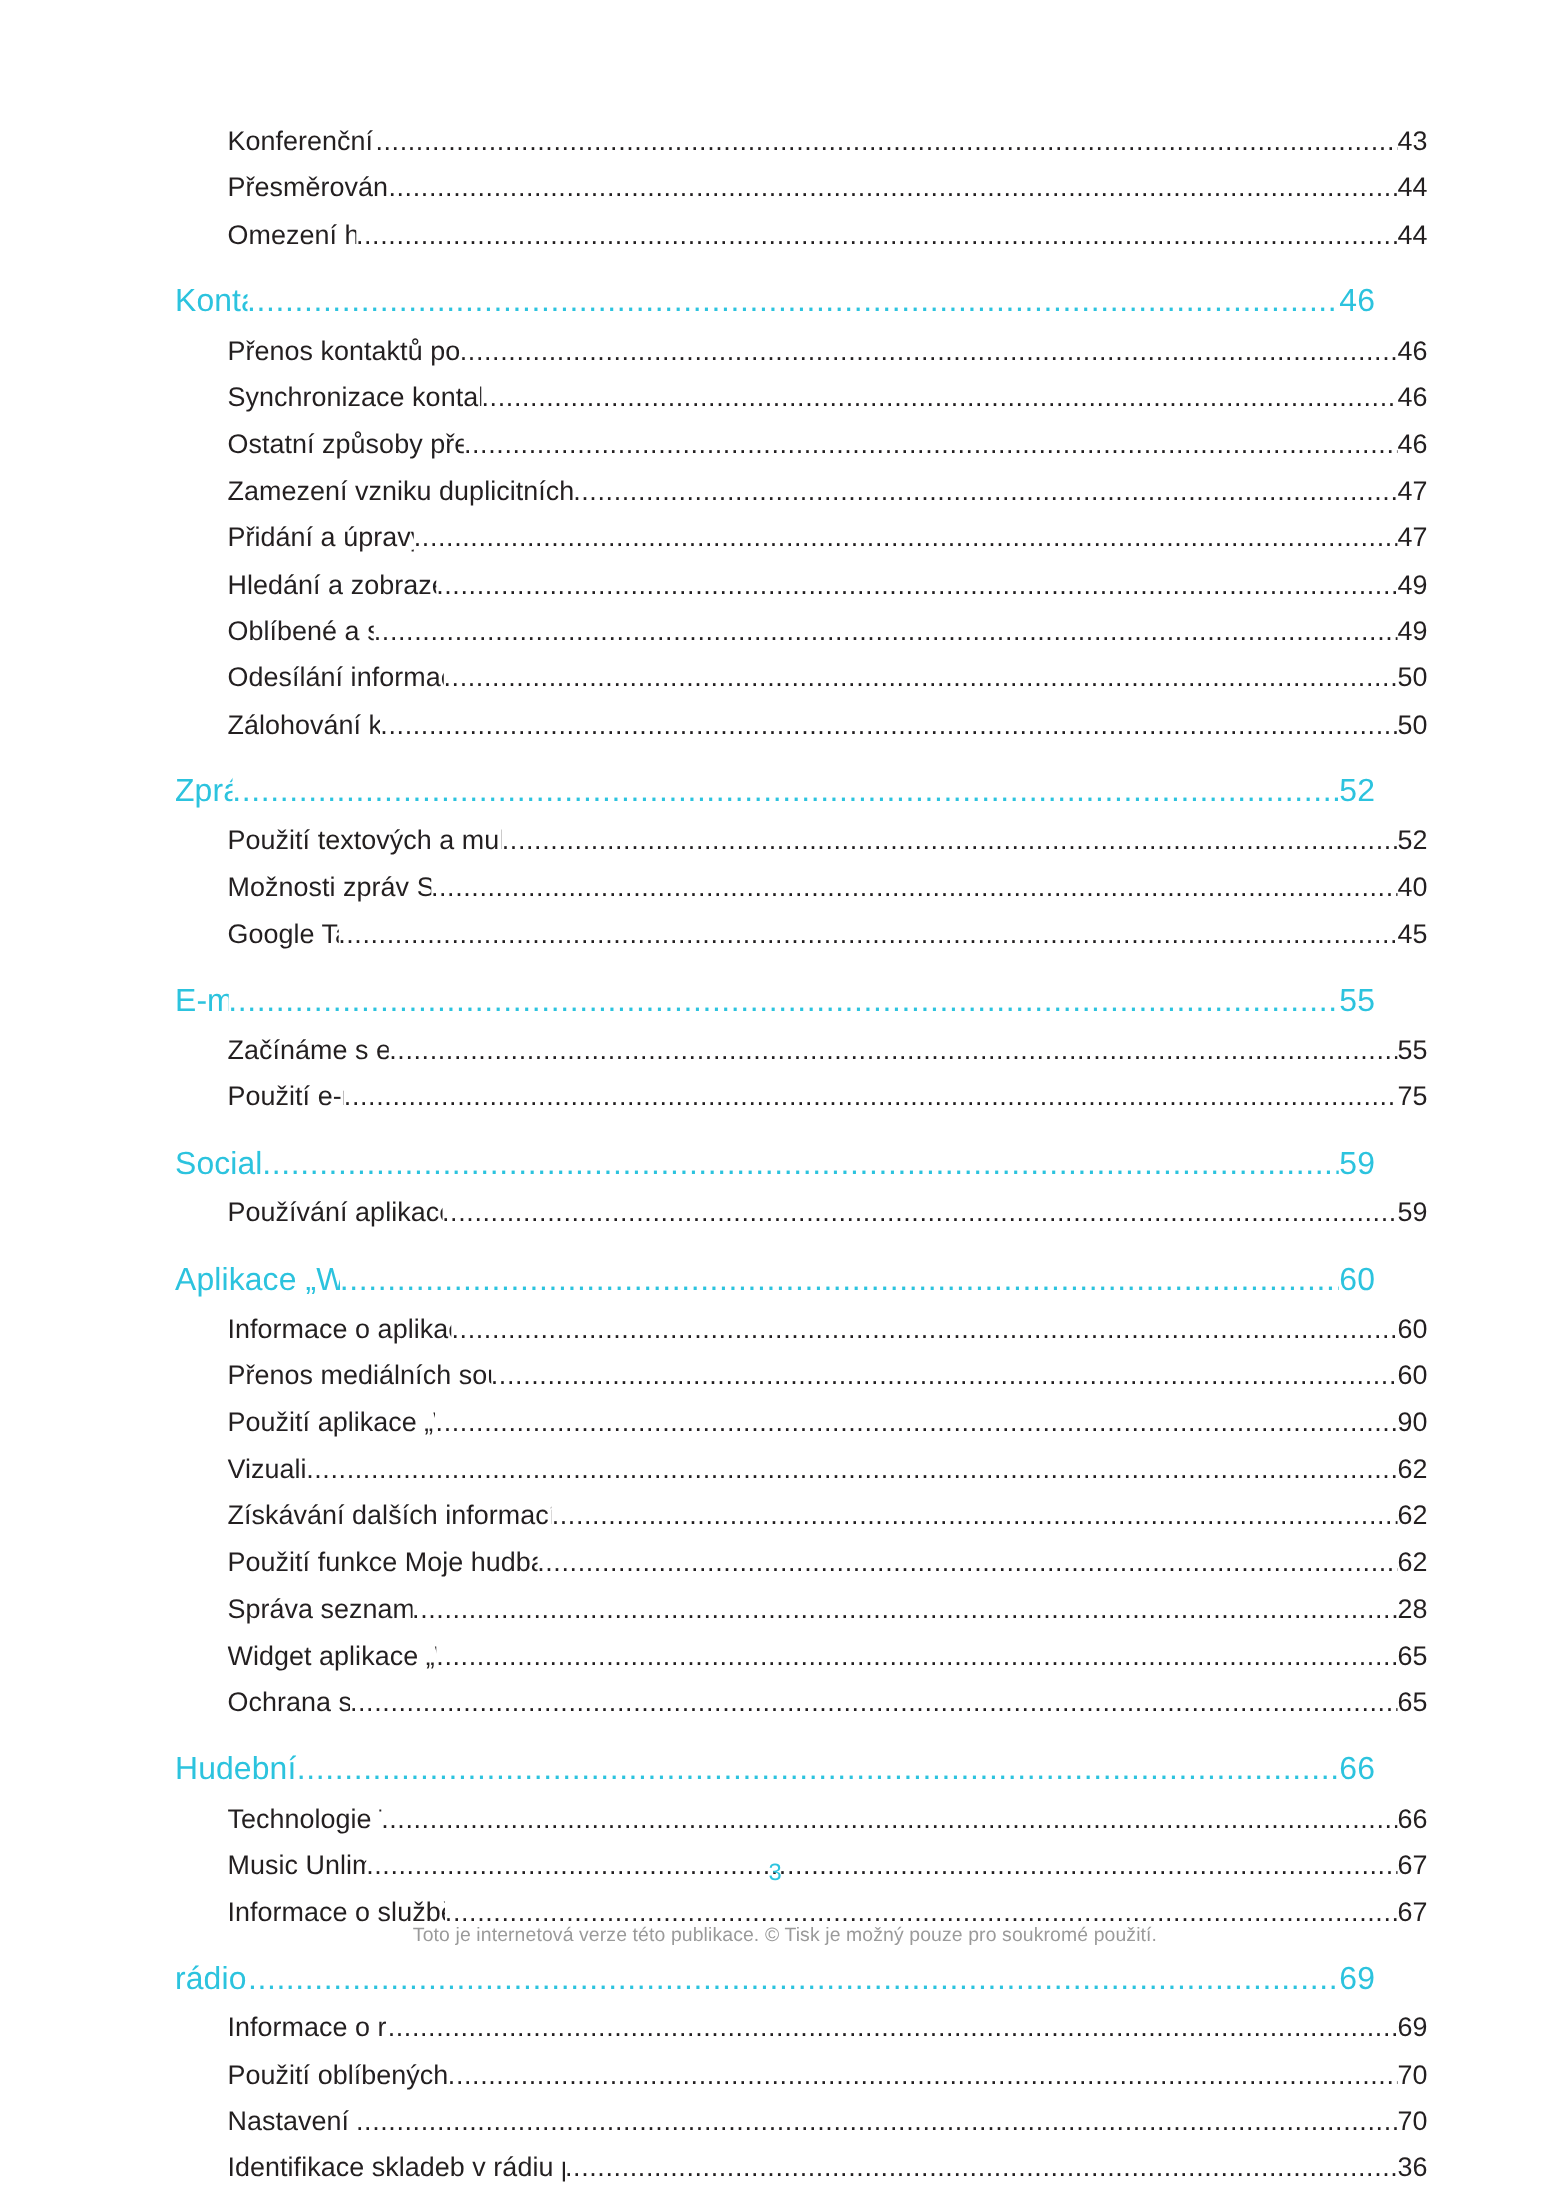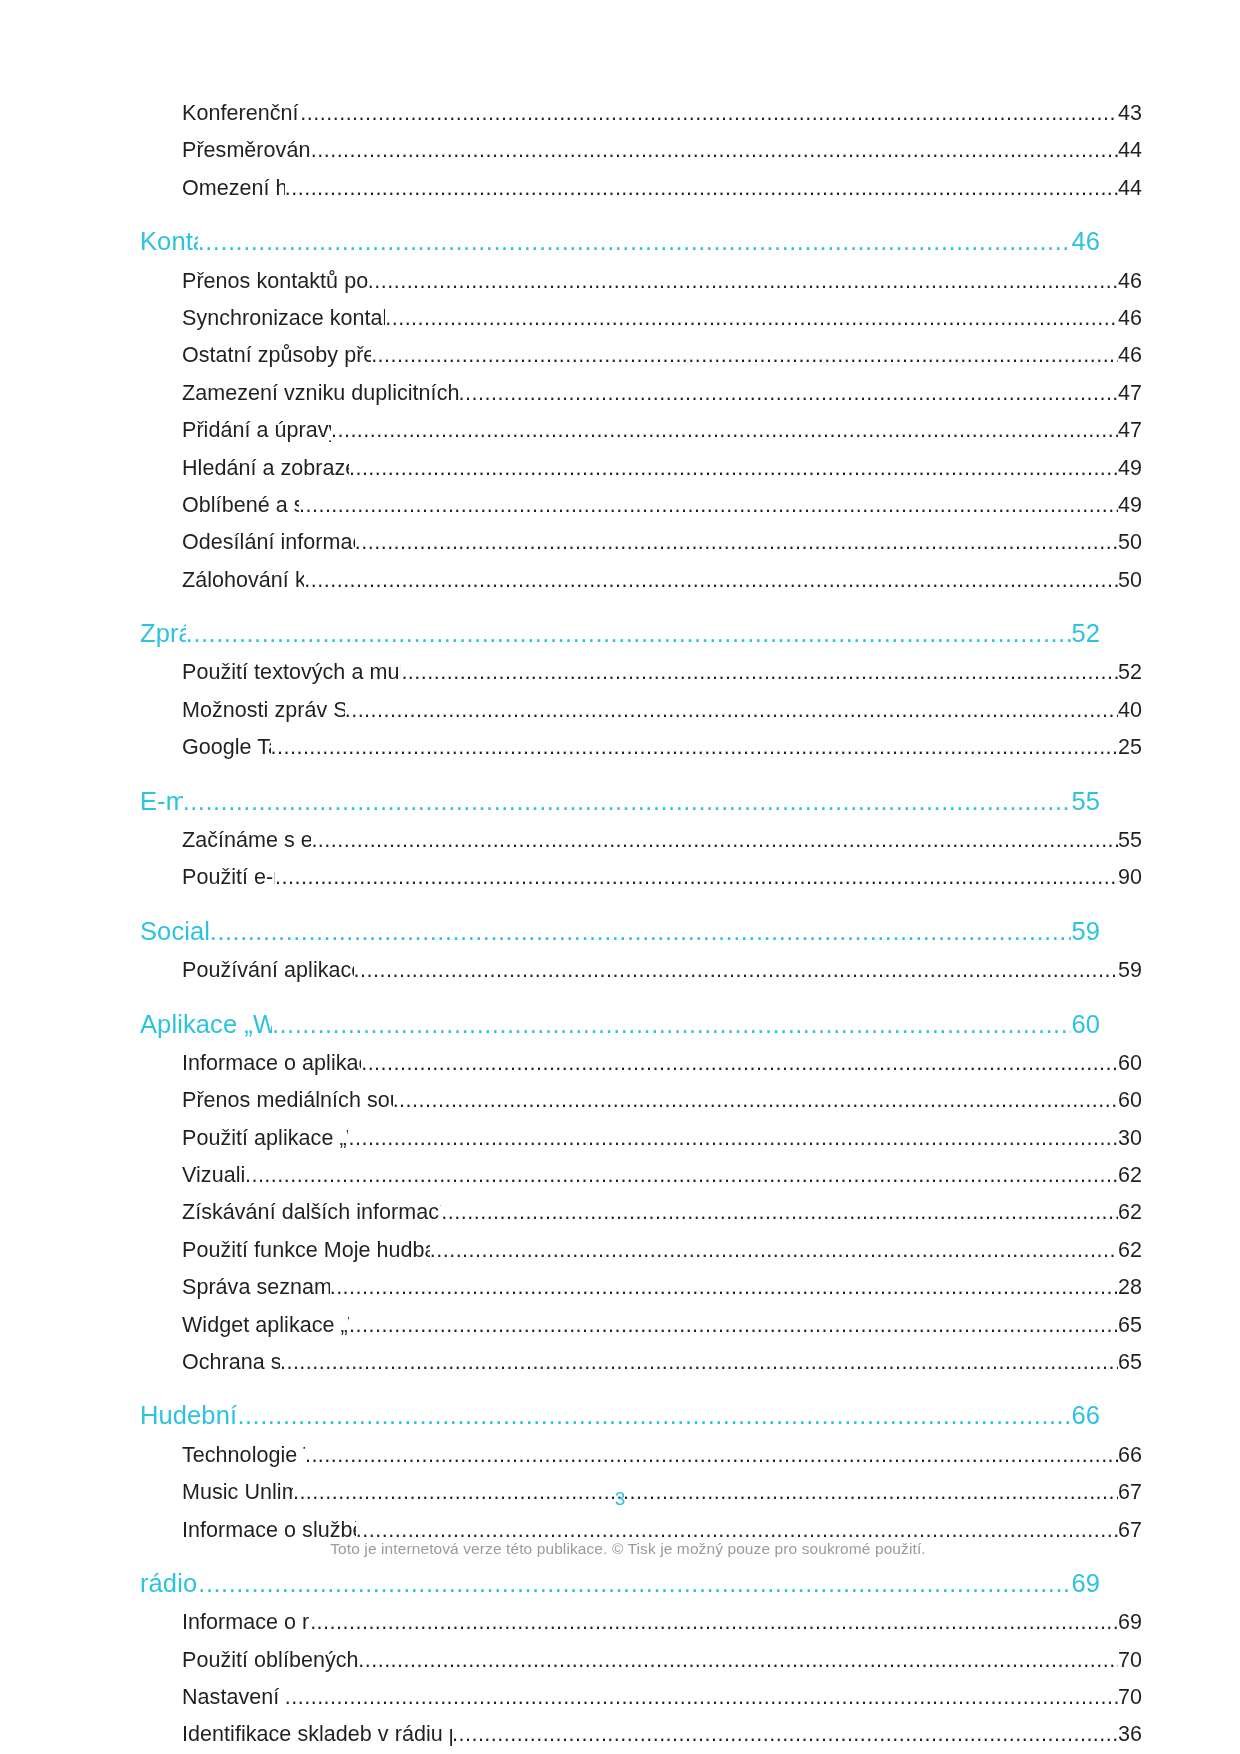--- a/index.html
+++ b/index.html
@@ -172,66 +172,66 @@
         <span class="page-num">52</span>
       </div>
       <div class="entry level2">
         <span class="label">Možnosti zpráv SMS a MMS</span>
         <span class="dots">........................................................................................................................................................................................................</span>
         <span class="page-num">40</span>
       </div>
       <div class="entry level2">
         <span class="label">Google Talk™</span>
         <span class="dots">........................................................................................................................................................................................................</span>
-        <span class="page-num">25</span>
+        <span class="page-num">45</span>
       </div>
       <div class="entry level1">
         <span class="label">E-mail</span>
         <span class="dots">........................................................................................................................................................................................................</span>
         <span class="page-num">55</span>
       </div>
       <div class="entry level2">
         <span class="label">Začínáme s e-mailem</span>
         <span class="dots">........................................................................................................................................................................................................</span>
         <span class="page-num">55</span>
       </div>
       <div class="entry level2">
         <span class="label">Použití e-mailu</span>
         <span class="dots">........................................................................................................................................................................................................</span>
+        <span class="page-num">75</span>
+      </div>
+      <div class="entry level1">
+        <span class="label">Socialife™</span>
+        <span class="dots">........................................................................................................................................................................................................</span>
+        <span class="page-num">59</span>
+      </div>
+      <div class="entry level2">
+        <span class="label">Používání aplikace Socialife™</span>
+        <span class="dots">........................................................................................................................................................................................................</span>
+        <span class="page-num">59</span>
+      </div>
+      <div class="entry level1">
+        <span class="label">Aplikace „WALKMAN“</span>
+        <span class="dots">........................................................................................................................................................................................................</span>
+        <span class="page-num">60</span>
+      </div>
+      <div class="entry level2">
+        <span class="label">Informace o aplikaci WALKMAN</span>
+        <span class="dots">........................................................................................................................................................................................................</span>
+        <span class="page-num">60</span>
+      </div>
+      <div class="entry level2">
+        <span class="label">Přenos mediálních souborů do zařízení</span>
+        <span class="dots">........................................................................................................................................................................................................</span>
+        <span class="page-num">60</span>
+      </div>
+      <div class="entry level2">
+        <span class="label">Použití aplikace „WALKMAN“</span>
+        <span class="dots">........................................................................................................................................................................................................</span>
         <span class="page-num">90</span>
-      </div>
-      <div class="entry level1">
-        <span class="label">Socialife™</span>
-        <span class="dots">........................................................................................................................................................................................................</span>
-        <span class="page-num">59</span>
-      </div>
-      <div class="entry level2">
-        <span class="label">Používání aplikace Socialife™</span>
-        <span class="dots">........................................................................................................................................................................................................</span>
-        <span class="page-num">59</span>
-      </div>
-      <div class="entry level1">
-        <span class="label">Aplikace „WALKMAN“</span>
-        <span class="dots">........................................................................................................................................................................................................</span>
-        <span class="page-num">60</span>
-      </div>
-      <div class="entry level2">
-        <span class="label">Informace o aplikaci WALKMAN</span>
-        <span class="dots">........................................................................................................................................................................................................</span>
-        <span class="page-num">60</span>
-      </div>
-      <div class="entry level2">
-        <span class="label">Přenos mediálních souborů do zařízení</span>
-        <span class="dots">........................................................................................................................................................................................................</span>
-        <span class="page-num">60</span>
-      </div>
-      <div class="entry level2">
-        <span class="label">Použití aplikace „WALKMAN“</span>
-        <span class="dots">........................................................................................................................................................................................................</span>
-        <span class="page-num">30</span>
       </div>
       <div class="entry level2">
         <span class="label">Vizualizér</span>
         <span class="dots">........................................................................................................................................................................................................</span>
         <span class="page-num">62</span>
       </div>
       <div class="entry level2">
         <span class="label">Získávání dalších informací o skladbě či interpretovi</span>
         <span class="dots">........................................................................................................................................................................................................</span>
         <span class="page-num">62</span>

